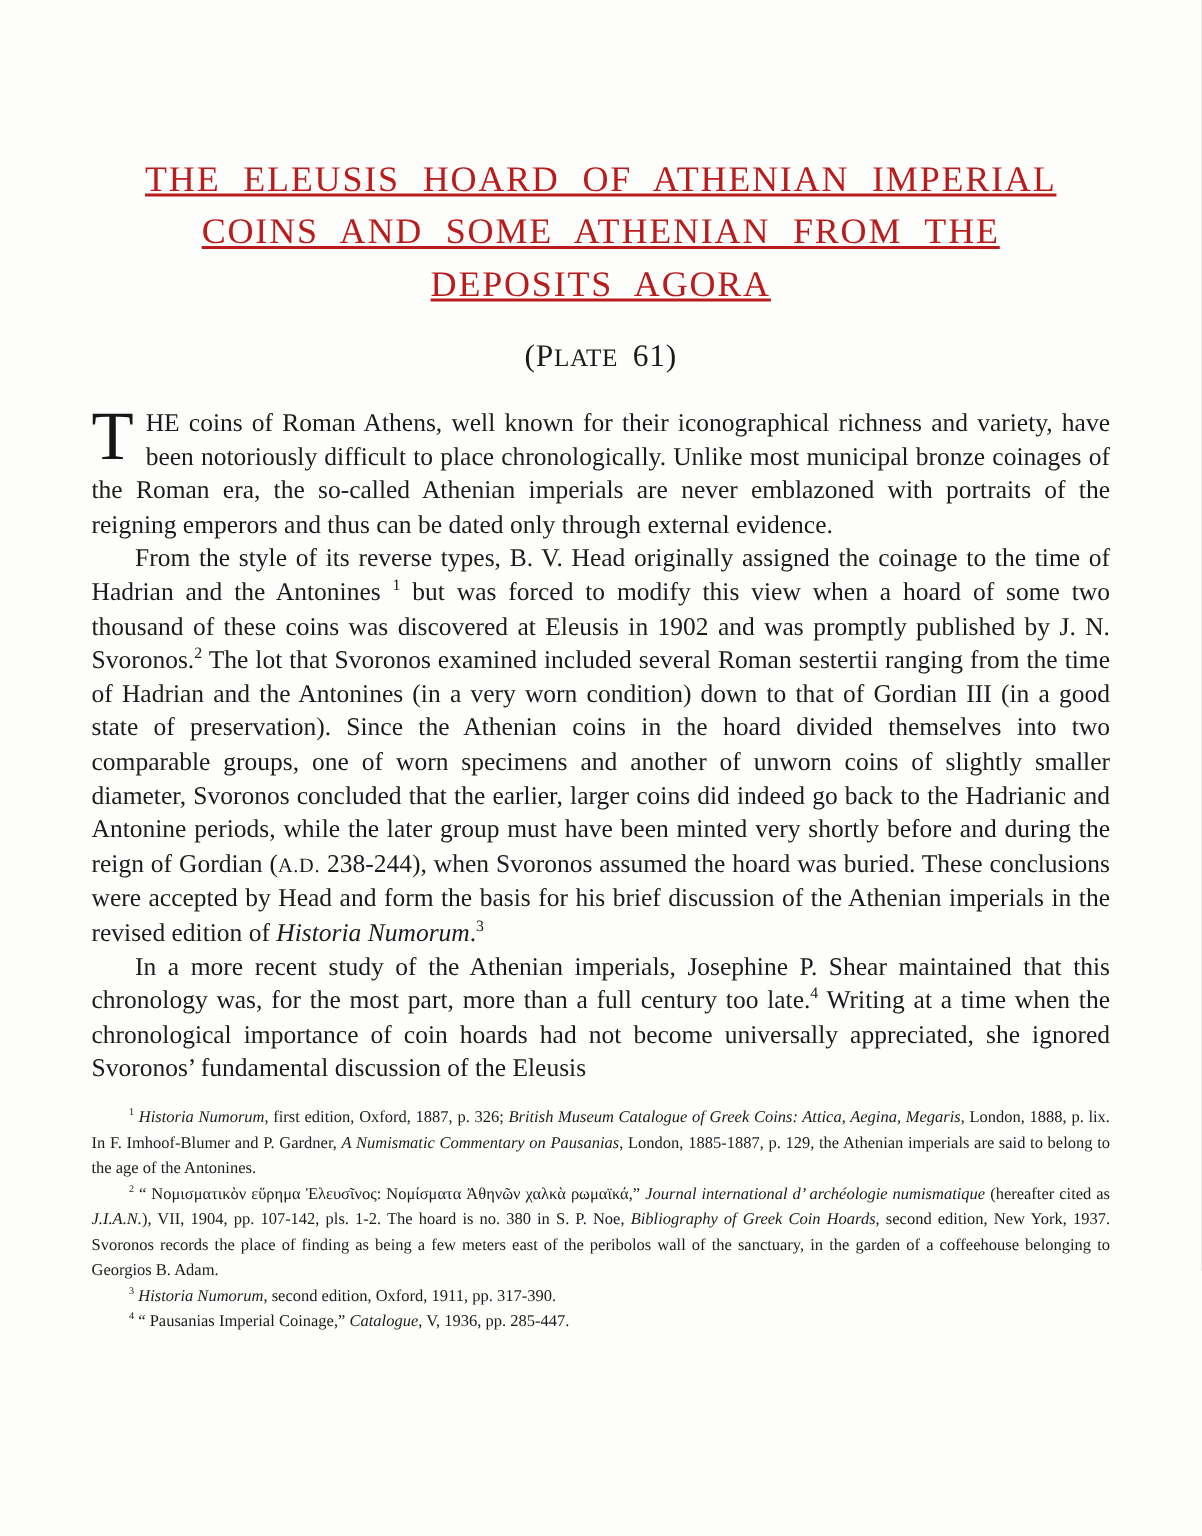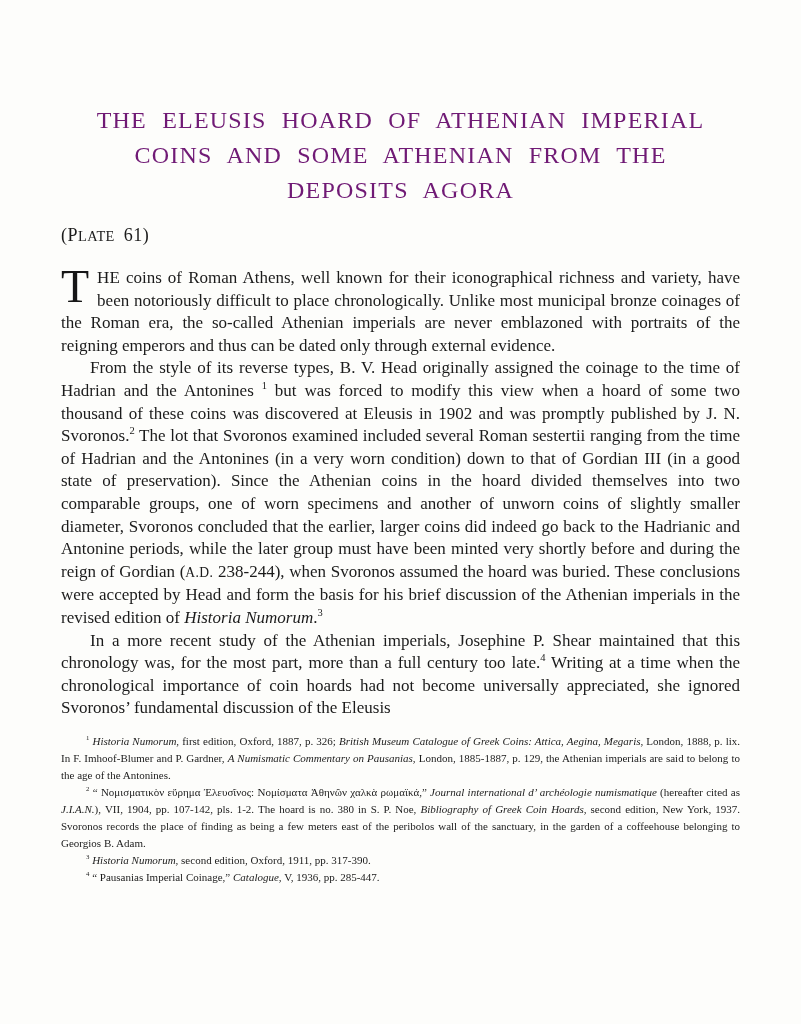--- a/index.html
+++ b/index.html
@@ -16,27 +16,28 @@
     overflow: hidden;
   }
   .title {
     margin: 0;
     text-align: center;
     font-size: 24px;
     line-height: 35px;
     font-weight: normal;
     letter-spacing: 1.2px;
     word-spacing: 8px;
-    color: #701a75;
+    color: #b91c1c;
+    text-decoration: underline;
   }
   .title .title-line { display: block; }
   .plate {
     margin-top: 17px;
-    text-align: left;
-    font-size: 18px;
+    text-align: center;
+    font-size: 21px;
     letter-spacing: 0.5px;
     word-spacing: 4px;
   }
   .body-text {
     margin-top: 21px;
     font-size: 17px;
     line-height: 22.6px;
     text-align: justify;
   }
   .body-text p { margin: 0; }

